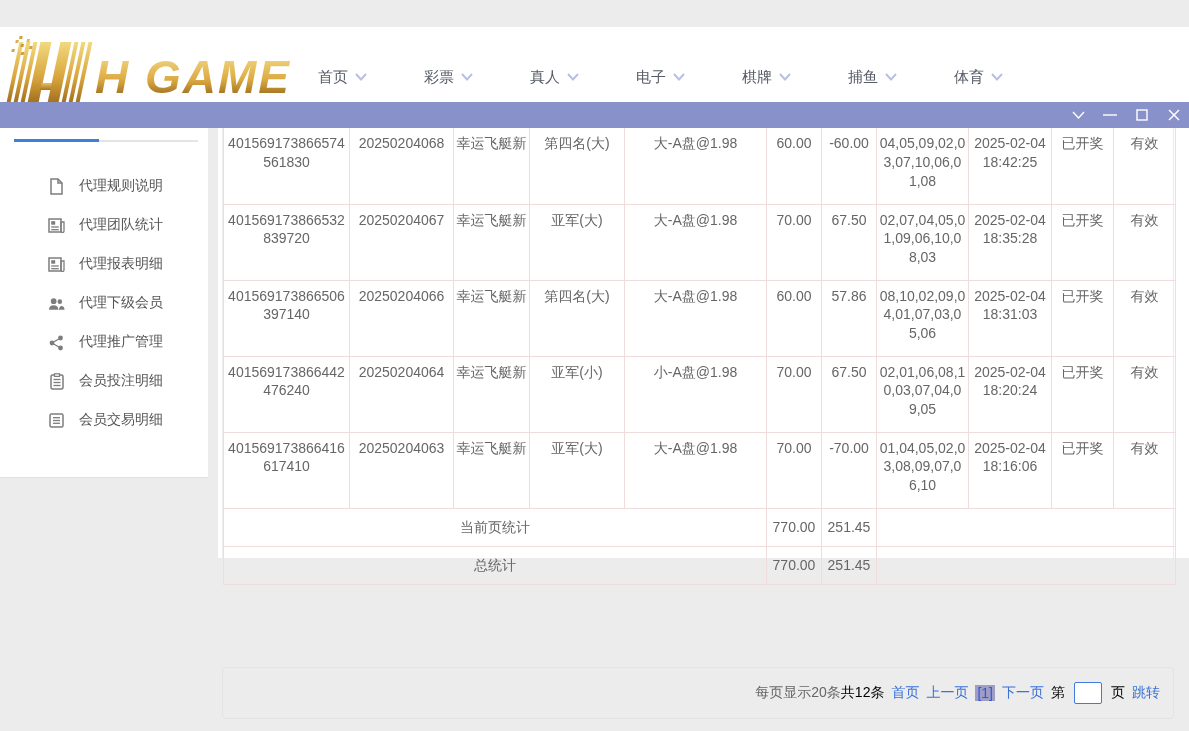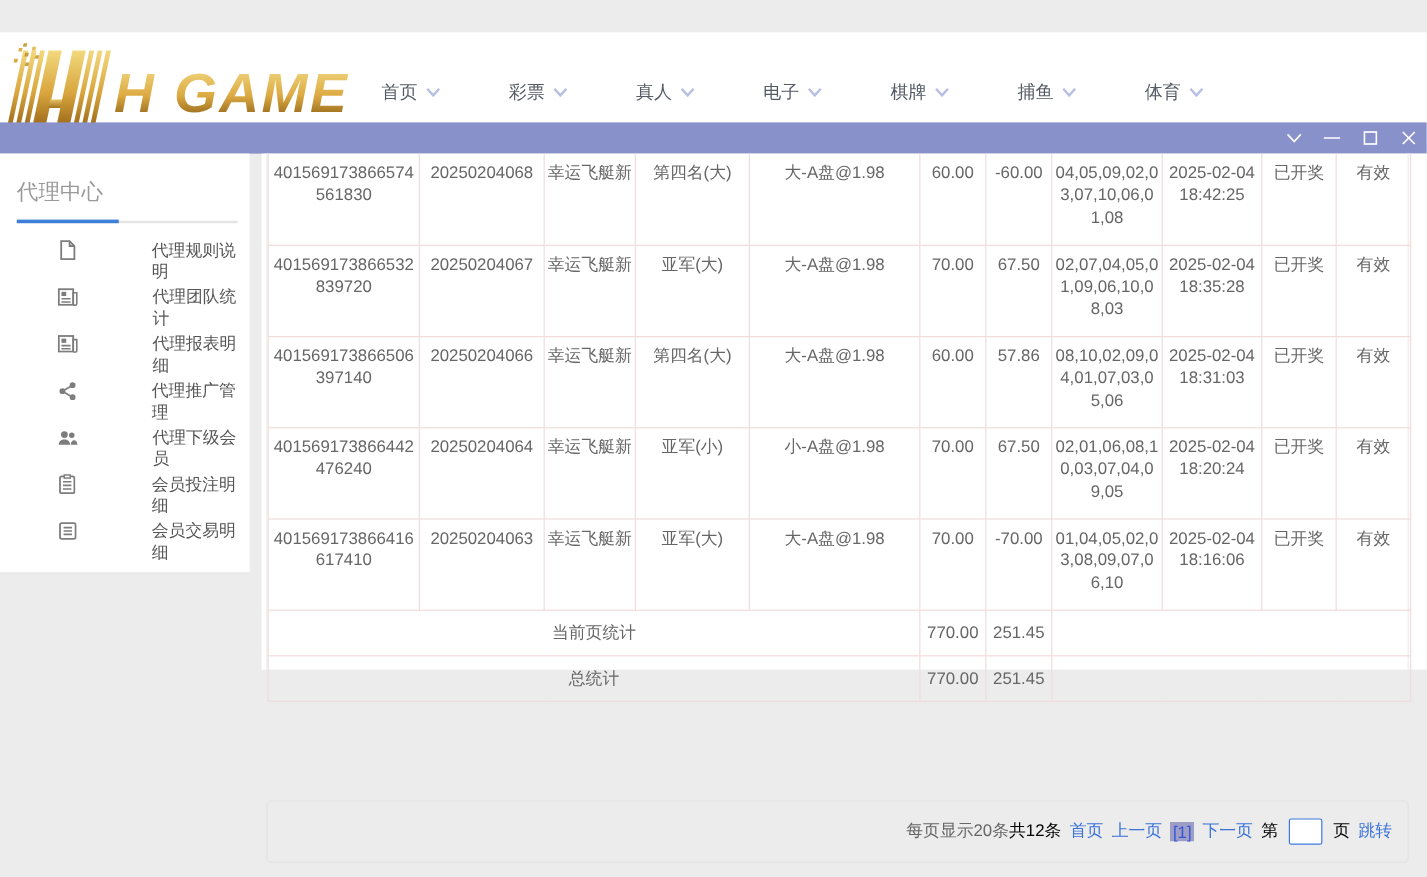--- a/index.html
+++ b/index.html
@@ -29,21 +29,21 @@
   .titlebar { position:absolute; left:0; top:102px; width:1189px; height:26px; background:#8991cb; }
   .tb-controls { position:absolute; right:8px; top:0; height:26px; display:flex; align-items:center; gap:18px; }
   .tb-controls .tbi { display:flex; align-items:center; justify-content:center; width:14px; height:14px; cursor:pointer; }
 
   
   .sidebar { position:absolute; left:0; top:128px; width:208px; height:350px; background:#ffffff; border-bottom:1px solid #e0e0e0; }
   .sb-title { font-size:18px; font-weight:normal; color:#9a9a9a; margin:20px 0 0 14px; }
   .sb-rule { position:relative; margin:12px 0 0 14px; width:184px; height:2px; background:#e4e4e4; }
   .sb-rule .blue { position:absolute; left:0; top:-1px; width:85px; height:3px; background:#3e7fd8; }
   .sb-menu { list-style:none; margin-top:14px; }
-  .sb-item { height:39px; display:flex; align-items:flex-start; padding-left:48px; cursor:pointer;gap:48px; }
+  .sb-item { height:39px; display:flex; align-items:flex-end; padding-left:48px; cursor:pointer; }
   .sb-item .ico { width:17px; height:17px; margin-right:14px; display:flex; align-items:center; justify-content:center; }
   .sb-item .txt { font-size:14px; color:#555; }
 
   
   .main { position:absolute; left:218px; top:128px; width:971px; height:430px; background:#ffffff; }
   .table-wrap { position:absolute; left:4px; top:0; width:952px; border:1px solid #ececec; border-top:none; }
   table.bets { border-collapse:collapse; width:952px; table-layout:fixed; }
   table.bets td { border:1px solid #f0dcdc; vertical-align:top; text-align:center; padding:6px 2px;
       font-size:14px; color:#666; line-height:1.35; overflow-wrap:break-word; }
   table.bets tr:first-child td { border-top:none; }
@@ -166,21 +166,20 @@
       <span class="tbi">
         <svg width="12" height="12" viewBox="0 0 12 12">
             <line x1="1" y1="1" x2="11" y2="11" stroke="#ffffff" stroke-width="1.4"></line>
             <line x1="11" y1="1" x2="1" y2="11" stroke="#ffffff" stroke-width="1.4"></line>
           </svg>
       </span>
     </div>
   </div>
 
   <aside class="sidebar">
-    <h2 class="sb-title">代理中心</h2>
     <div class="sb-rule">
         <span class="blue"></span>
       </div>
     <ul class="sb-menu" id="sidebar-menu">
         <li class="sb-item">
           <span class="ico">
             <svg width="15" height="17" viewBox="0 0 15 17">
               <path d="M2 1h7l4 4v11H2z" fill="none" stroke="#7d7d7d" stroke-width="1.5"></path>
               <path d="M9 1v4h4" fill="none" stroke="#7d7d7d" stroke-width="1.5"></path>
             </svg>
@@ -206,40 +205,40 @@
               <path d="M13 4h3v9a1.5 1.5 0 0 1-3 0z" fill="none" stroke="#7d7d7d" stroke-width="1.3"></path>
               <rect x="3.2" y="3.2" width="4" height="3.5" fill="#7d7d7d"></rect>
               <line x1="3.2" y1="9" x2="10.8" y2="9" stroke="#7d7d7d" stroke-width="1.3"></line>
               <line x1="3.2" y1="11.7" x2="10.8" y2="11.7" stroke="#7d7d7d" stroke-width="1.3"></line>
             </svg>
           </span>
           <span class="txt">代理报表明细</span>
         </li>
         <li class="sb-item">
           <span class="ico">
+            <svg width="18" height="14" viewBox="0 0 18 14">
+              <circle cx="6" cy="4" r="3" fill="#7d7d7d"></circle>
+              <path d="M1 13c0-3 2.2-4.6 5-4.6S11 10 11 13z" fill="#7d7d7d"></path>
+              <circle cx="12.5" cy="4.5" r="2.4" fill="#7d7d7d"></circle>
+              <path d="M11.5 13c.2-2.6 1.6-4 3-4 1.7 0 3 1.6 3 4z" fill="#7d7d7d"></path>
+            </svg>
+          </span>
+          <span class="txt">代理下级会员</span>
+        </li>
+        <li class="sb-item">
+          <span class="ico">
             <svg width="15" height="16" viewBox="0 0 15 16">
               <circle cx="11.5" cy="3" r="2.4" fill="#7d7d7d"></circle>
               <circle cx="3" cy="8" r="2.4" fill="#7d7d7d"></circle>
               <circle cx="11.5" cy="13" r="2.4" fill="#7d7d7d"></circle>
               <line x1="3" y1="8" x2="11.5" y2="3" stroke="#7d7d7d" stroke-width="1.4"></line>
               <line x1="3" y1="8" x2="11.5" y2="13" stroke="#7d7d7d" stroke-width="1.4"></line>
             </svg>
           </span>
           <span class="txt">代理推广管理</span>
-        </li>
-        <li class="sb-item">
-          <span class="ico">
-            <svg width="18" height="14" viewBox="0 0 18 14">
-              <circle cx="6" cy="4" r="3" fill="#7d7d7d"></circle>
-              <path d="M1 13c0-3 2.2-4.6 5-4.6S11 10 11 13z" fill="#7d7d7d"></path>
-              <circle cx="12.5" cy="4.5" r="2.4" fill="#7d7d7d"></circle>
-              <path d="M11.5 13c.2-2.6 1.6-4 3-4 1.7 0 3 1.6 3 4z" fill="#7d7d7d"></path>
-            </svg>
-          </span>
-          <span class="txt">代理下级会员</span>
         </li>
         <li class="sb-item">
           <span class="ico">
             <svg width="14" height="17" viewBox="0 0 14 17">
               <rect x="1" y="2" width="12" height="14" rx="1.5" fill="none" stroke="#7d7d7d" stroke-width="1.5"></rect>
               <rect x="4.5" y="0.8" width="5" height="2.6" fill="#ffffff" stroke="#7d7d7d" stroke-width="1.2"></rect>
               <line x1="3.5" y1="6.5" x2="10.5" y2="6.5" stroke="#7d7d7d" stroke-width="1.3"></line>
               <line x1="3.5" y1="9.5" x2="10.5" y2="9.5" stroke="#7d7d7d" stroke-width="1.3"></line>
               <line x1="3.5" y1="12.5" x2="10.5" y2="12.5" stroke="#7d7d7d" stroke-width="1.3"></line>
             </svg>

